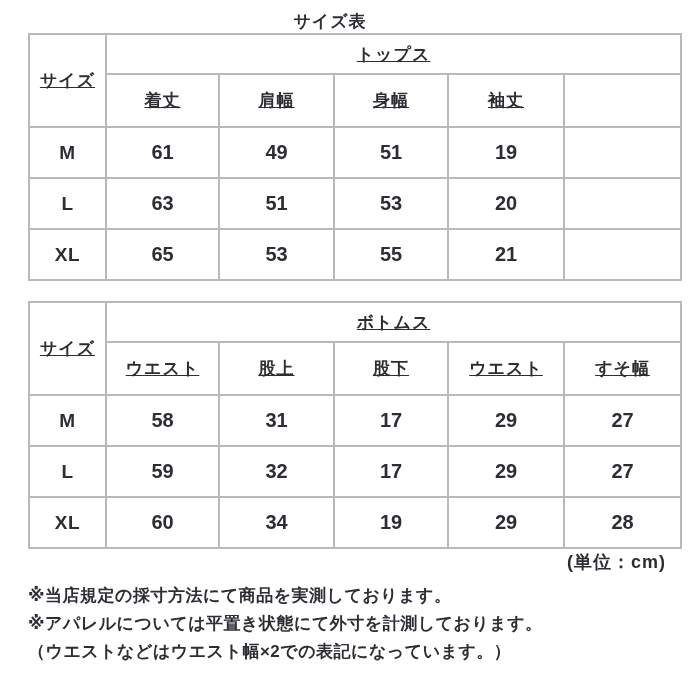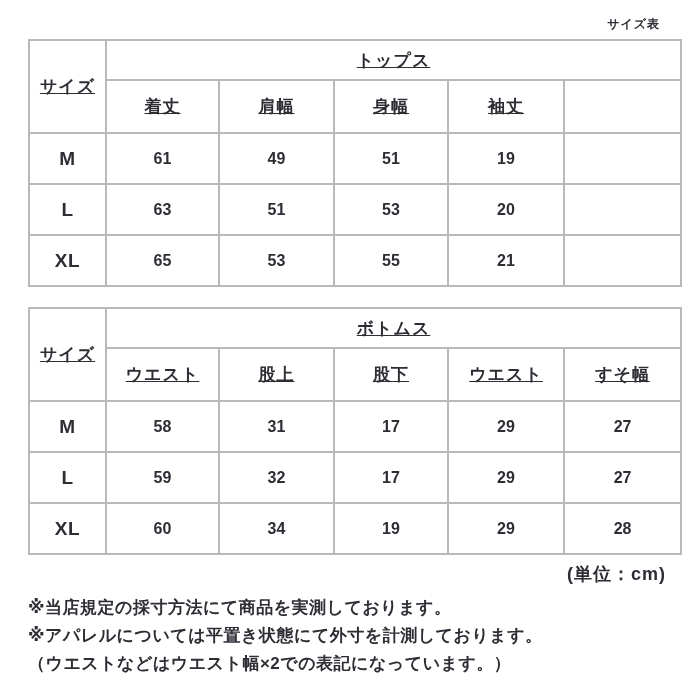--- a/index.html
+++ b/index.html
@@ -8,24 +8,24 @@
     width: 700px;
     height: 700px;
     overflow: hidden;
     background: #ffffff;
     font-family: "Liberation Sans", "DejaVu Sans", sans-serif;
     color: #2c2e34;
     font-weight: 700;
   }
   .chart-title {
     width: 660px;
-    padding-top: 16px;
+    padding-top: 10px;
     height: 23px;
-    text-align: right;
-    font-size: 12px;
+    text-align: center;
+    font-size: 17px;
     letter-spacing: 1px;
   }
   table.size-table {
     border-collapse: collapse;
     table-layout: fixed;
     width: 652px;
     margin-left: 28px;
   }
   table.size-table.second {
     margin-top: 20px;
@@ -50,25 +50,25 @@
   th.size-corner, tr.cat-row th, tr.sub-row th {
     font-size: 17px;
     letter-spacing: 1px;
     text-decoration: underline;
   }
   tr.data-row th {
     font-size: 19px;
     letter-spacing: 0.5px;
   }
   tr.data-row td {
-    font-size: 16px;
+    font-size: 20px;
   }
   .unit-note {
     width: 666px;
-    margin-top: 7px;
+    margin-top: 1px;
     text-align: right;
     font-size: 18px;
     letter-spacing: 1px;
   }
   .notes {
     margin: 8px 0 0 28px;
     font-size: 17px;
     line-height: 28px;
     letter-spacing: 0.5px;
   }

